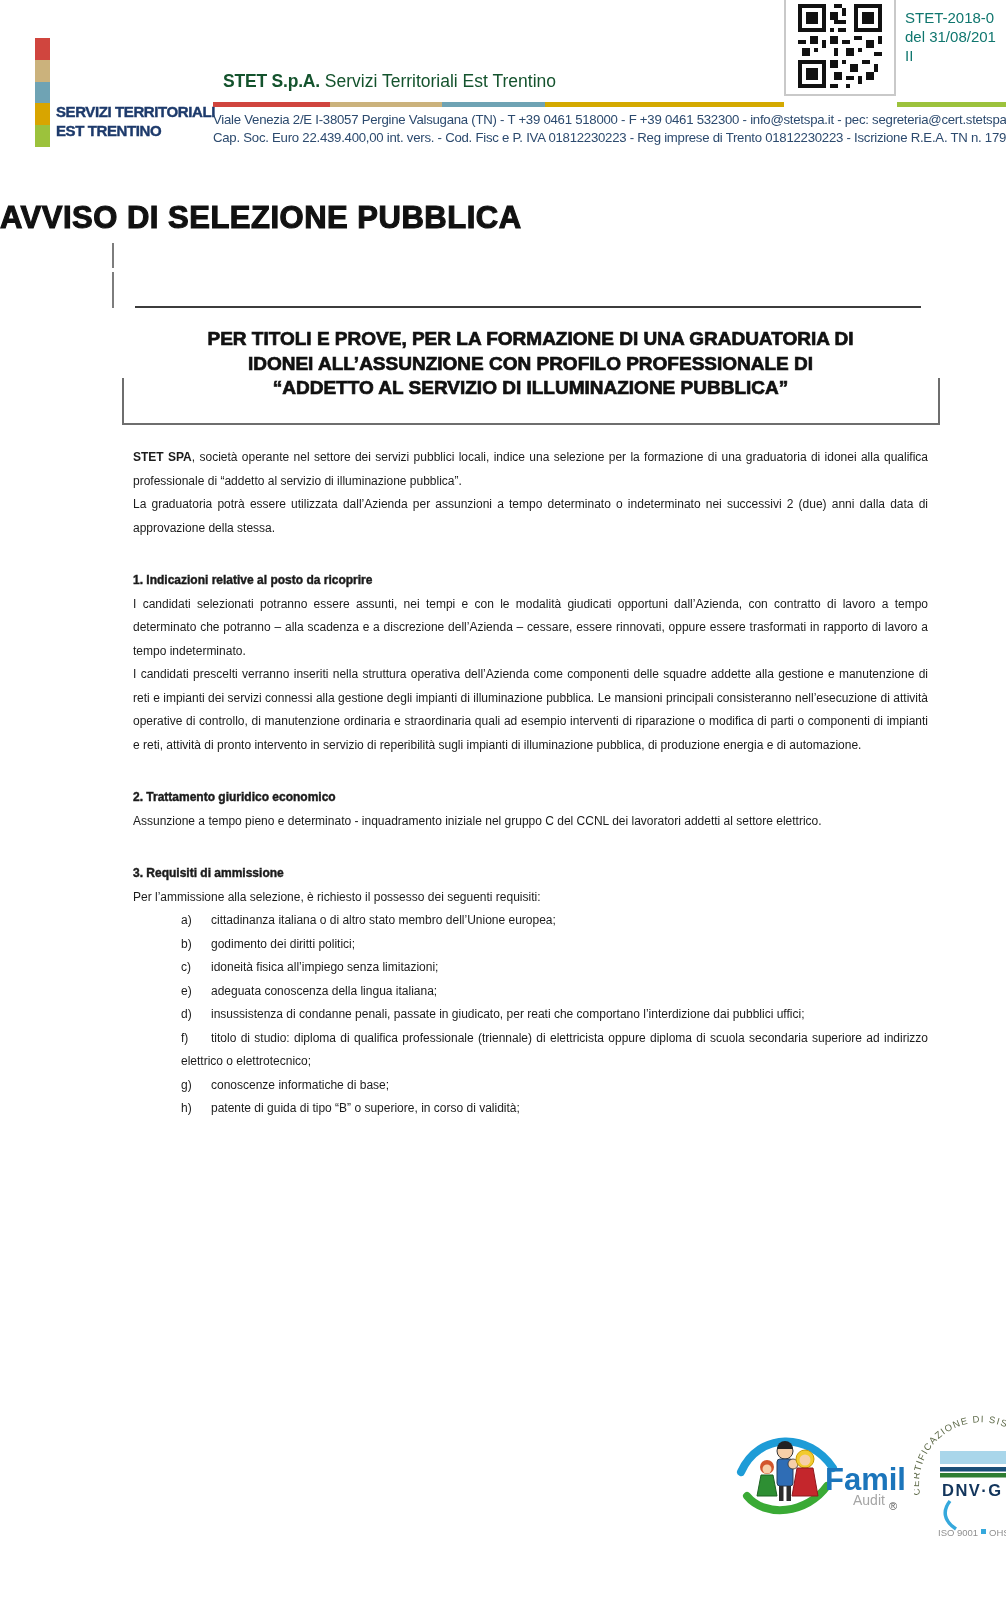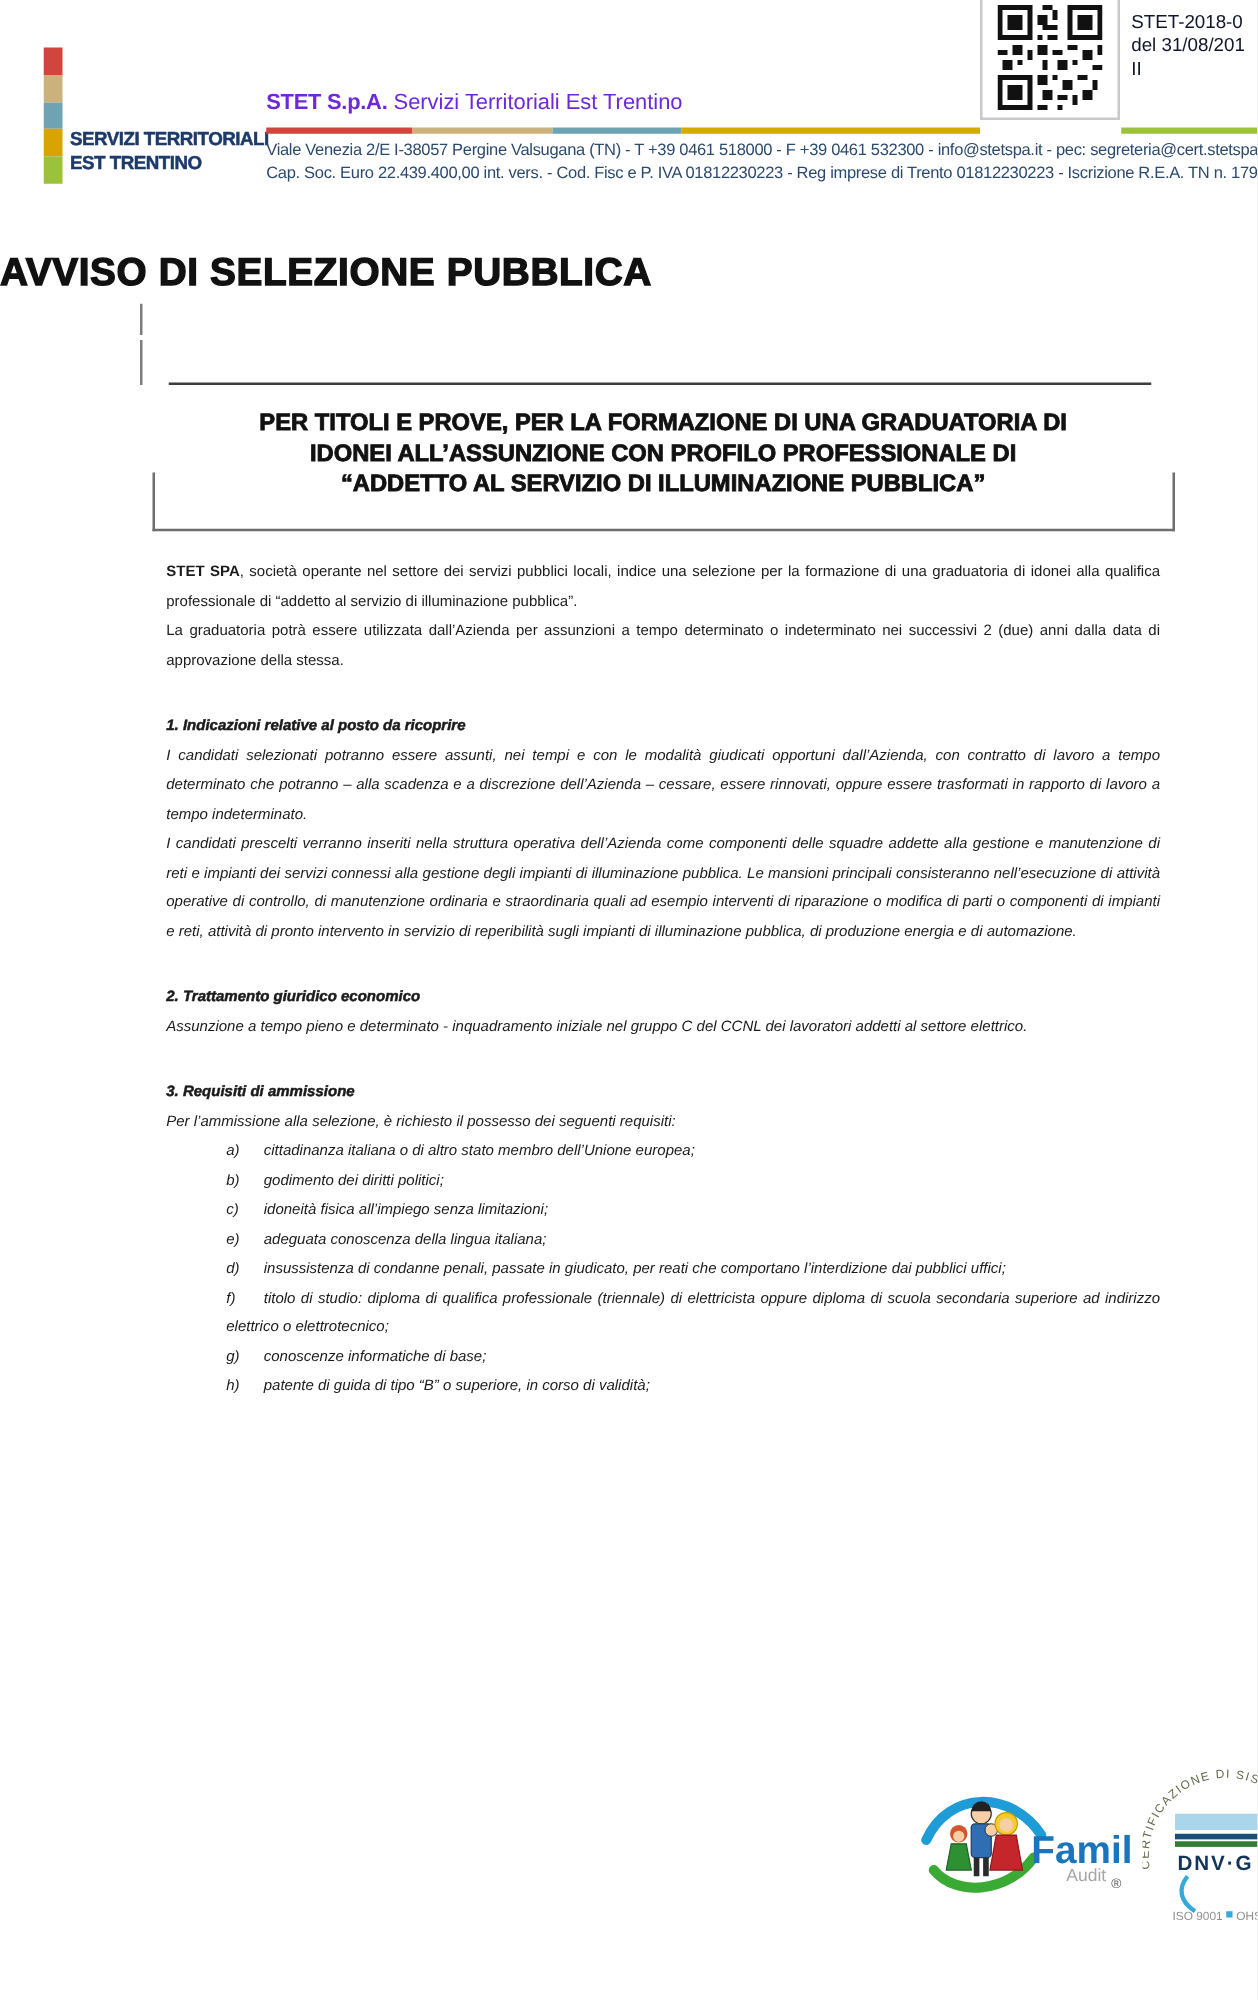--- a/index.html
+++ b/index.html
@@ -8,44 +8,44 @@
     overflow:hidden; margin:0 auto;
     font-family:"Liberation Sans","DejaVu Sans",sans-serif; color:#1d1d1d;
   }
   
   .logo-bar{position:absolute;left:35px;top:38px;width:15px;height:109px;}
   .logo-bar div{width:100%;height:21.8px;}
   .logo-wordmark{position:absolute;left:55px;top:24px;font-size:62px;font-weight:bold;
     letter-spacing:-3px;color:#1d3a6b;-webkit-text-stroke:1px #1d3a6b;}
   .logo-tagline{position:absolute;left:56px;top:103px;color:#1d3a6b;font-weight:bold;
     font-size:15px;line-height:18.5px;letter-spacing:-0.4px;-webkit-text-stroke:0.4px #1d3a6b;}
-  .company-line{position:absolute;left:213px;top:71px;font-size:17.5px;color:#6d28d9;white-space:nowrap;}
+  .company-line{position:absolute;left:223px;top:71px;font-size:17.5px;color:#14532d;white-space:nowrap;}
   .company-line b{letter-spacing:-0.2px;}
   .divider{position:absolute;left:213px;top:102px;height:5px;width:793px;display:flex;}
   .divider div{height:100%;}
   .contact{position:absolute;left:213px;top:111px;width:793px;overflow:hidden;
     font-size:13.2px;line-height:17.5px;color:#2c4a6e;letter-spacing:-0.25px;white-space:nowrap;}
   .qr-box{position:absolute;left:784px;top:-4px;width:112px;height:100px;background:#fff;
     border:2px solid #c9c9c9;box-sizing:border-box;display:flex;align-items:center;justify-content:center;}
-  .protocol{position:absolute;left:905px;top:8px;font-size:15px;line-height:19px;color:#0f172a;white-space:nowrap;}
+  .protocol{position:absolute;left:905px;top:8px;font-size:15px;line-height:19px;color:#0f766e;white-space:nowrap;}
   
   .doc-title{position:absolute;left:0;top:200px;width:1006px;
     font-size:31px;font-weight:bold;letter-spacing:0.5px;color:#111;-webkit-text-stroke:1.1px #111;}
   .vline1{position:absolute;left:112px;top:243px;width:2px;height:25px;background:#7d7d7d;}
   .vline2{position:absolute;left:112px;top:272px;width:2px;height:36px;background:#7d7d7d;}
   .hrule{position:absolute;left:135px;top:306px;width:786px;height:2px;background:#3c3c3c;}
   .subtitle{position:absolute;left:133px;top:327px;width:795px;text-align:center;
     font-size:19px;font-weight:bold;line-height:24.5px;color:#111;-webkit-text-stroke:0.7px #111;}
   .subtitle-box{position:absolute;left:122px;top:378px;width:818px;height:47px;
     border:2px solid #6e6e6e;border-top:none;box-sizing:border-box;}
   
   .body-flow{position:absolute;left:133px;top:446px;width:795px;
     font-size:12px;line-height:23.5px;text-align:justify;color:#1b1b1b;}
   .body-flow p{margin:0;}
-  .sec{margin-top:29px;font-style:italic;}
+  .sec{margin-top:29px;}
   .sec-head{font-weight:bold;margin:0;-webkit-text-stroke:0.4px #1b1b1b;}
   .item{text-align:justify;margin-left:48px;}
   .item.hang{padding-left:30px;text-indent:-30px;}
   .item .lbl{display:inline-block;width:30px;text-indent:0;}
   
   .family-logo{position:absolute;left:733px;top:1424px;width:172px;height:96px;}
   .dnv-logo{position:absolute;left:914px;top:1393px;width:132px;height:150px;}
 </style>
 </head>
 <body>

